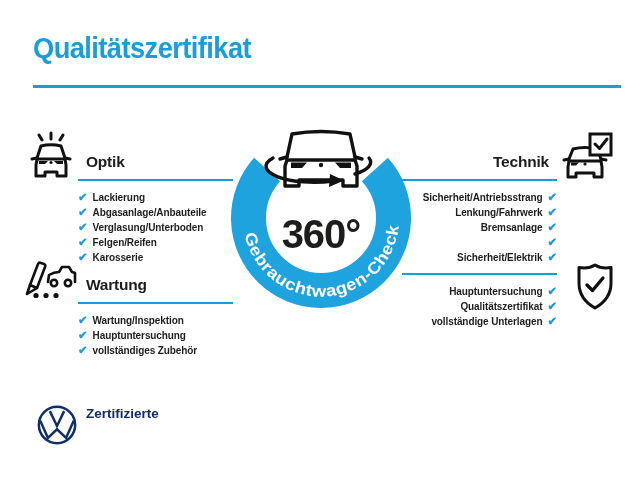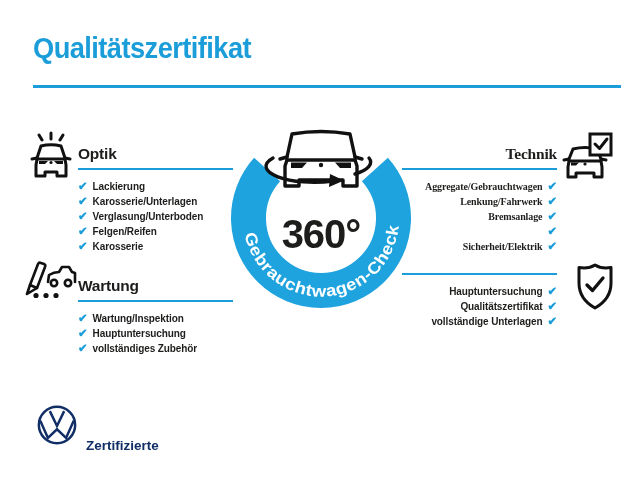--- a/index.html
+++ b/index.html
@@ -9,45 +9,45 @@
   }
   
   .page-title{
     position:absolute;left:33px;top:32px;margin:0;
     font-size:29px;line-height:32px;font-weight:bold;color:#1a9dd9;
     letter-spacing:-0.6px;transform:scaleX(.94);transform-origin:left center;white-space:nowrap;
   }
   .title-rule{position:absolute;left:33px;top:85px;width:588px;height:3px;background:#1a9dd9;}
   
   .sec{position:absolute;width:168px;}
-  .sec h2{margin:0;font-size:15.5px;line-height:18px;font-weight:bold;color:#1d1d1b;letter-spacing:-0.2px;}
+  .sec h2{margin:8px;font-size:15.5px;line-height:18px;font-weight:bold;color:#1d1d1b;letter-spacing:-0.2px;}
   .sec .rule{width:155px;height:2px;background:#1a9dd9;margin-top:5px;}
   .sec .items{margin-top:9px;display:flex;flex-direction:column;}
   .item-row{height:15px;display:flex;align-items:center;gap:5px;font-size:10px;font-weight:bold;letter-spacing:-0.1px;white-space:nowrap;}
   .item-row .chk{color:#1a9dd9;font-size:11.5px;line-height:1;}
   .sec.right{text-align:right;}
   .sec.right .rule{margin-left:auto;}
   .sec.right .item-row{justify-content:flex-end;}
   #sec-optik{left:78px;top:145px;}
-  #sec-technik{right:83px;top:145px;font-family:Liberation Serif, serif;}
-  #sec-wartung{left:78px;top:277px;}
+  #sec-technik{right:83px;top:145px;}
+  #sec-wartung{left:78px;top:268px;}
   #sec-garantie{right:83px;top:268px;}
   
   .icn{position:absolute;}
   #icn-optik{left:24px;top:131px;}
   #icn-technik{left:561px;top:131px;}
   #icn-wartung{left:24px;top:258px;}
   #icn-garantie{left:573px;top:262px;}
   
   #center-graphic{position:absolute;left:225px;top:112px;}
   #center-graphic .ring-label{font-family:"Liberation Sans",sans-serif;font-weight:bold;font-size:16.5px;fill:#ffffff;letter-spacing:0.5px;}
   #center-graphic .deg{font-family:"Liberation Sans",sans-serif;font-weight:bold;font-size:40px;fill:#1d1d1b;letter-spacing:-1px;}
   
   #vw-logo{position:absolute;left:36px;top:404px;}
-  .footer-text{position:absolute;left:86px;top:406px;font-size:13.5px;line-height:16.5px;font-weight:bold;color:#112e66;margin-top:32px;}
+  .footer-text{position:absolute;left:86px;top:406px;font-size:13.5px;line-height:16.5px;font-weight:bold;color:#112e66;}
 </style>
 </head>
 <body>
 
 <div class="canvas">
 
   <h1 class="page-title">Qualitätszertifikat</h1>
   <div class="title-rule"></div>
 
   <svg id="icn-optik" class="icn" width="54" height="54" viewBox="0 0 54 54">
@@ -107,21 +107,21 @@
   <section class="sec left" id="sec-optik">
     <h2>Optik</h2>
     <div class="rule"></div>
     <div class="items">
         <div class="item-row">
           <span class="chk">✔</span>
           <span class="lab">Lackierung</span>
         </div>
         <div class="item-row">
           <span class="chk">✔</span>
-          <span class="lab">Karosserie/Unterlagen</span>
+          <span class="lab">Abgasanlage/Anbauteile</span>
         </div>
         <div class="item-row">
           <span class="chk">✔</span>
           <span class="lab">Verglasung/Unterboden</span>
         </div>
         <div class="item-row">
           <span class="chk">✔</span>
           <span class="lab">Felgen/Reifen</span>
         </div>
         <div class="item-row">
@@ -129,21 +129,21 @@
           <span class="lab">Karosserie</span>
         </div>
       </div>
   </section>
 
   <section class="sec right" id="sec-technik">
     <h2>Technik</h2>
     <div class="rule"></div>
     <div class="items right">
         <div class="item-row">
-          <span class="lab">Aggregate/Gebrauchtwagen</span>
+          <span class="lab">Sicherheit/Antriebsstrang</span>
           <span class="chk">✔</span>
         </div>
         <div class="item-row">
           <span class="lab">Lenkung/Fahrwerk</span>
           <span class="chk">✔</span>
         </div>
         <div class="item-row">
           <span class="lab">Bremsanlage</span>
           <span class="chk">✔</span>
         </div>

